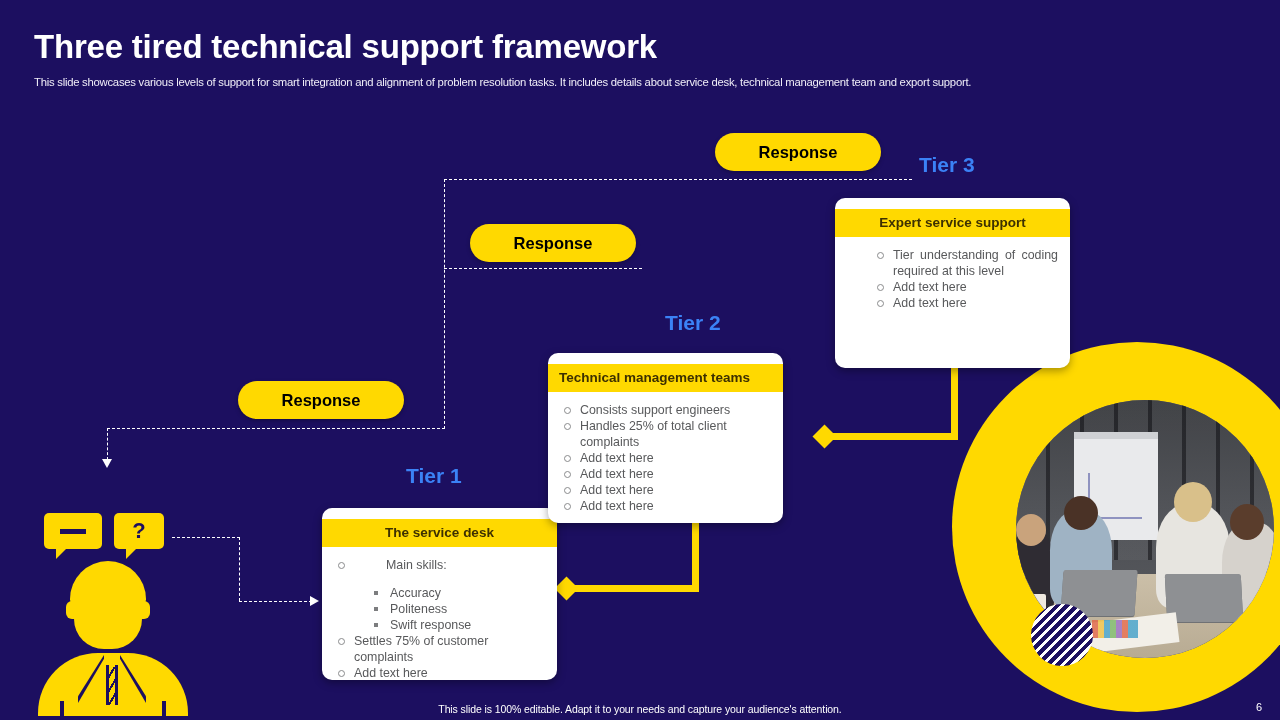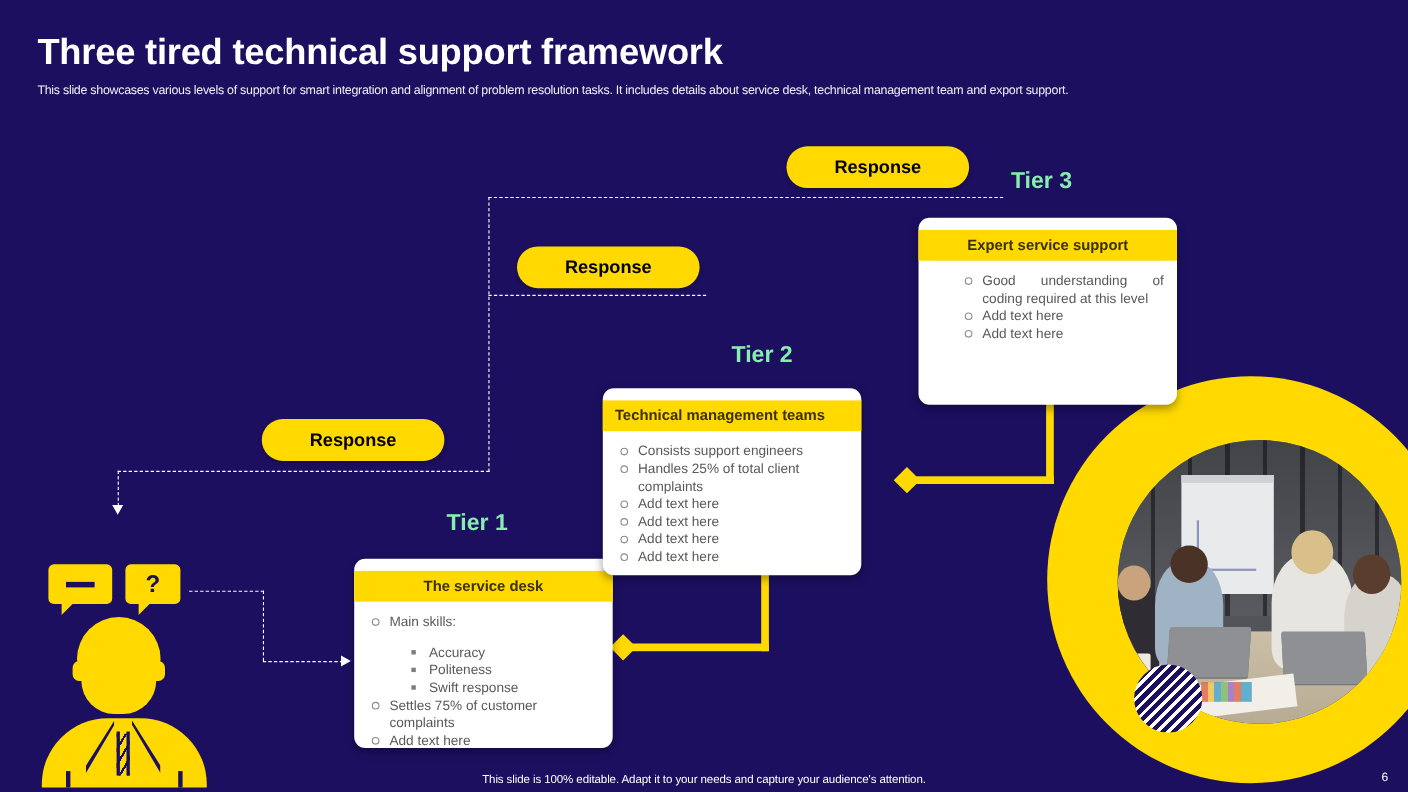--- a/index.html
+++ b/index.html
@@ -136,21 +136,21 @@
     border-radius: 22px;
     color: #000000;
     font-weight: bold;
     display: flex; align-items: center; justify-content: center;
     box-shadow: 0 2px 4px rgba(0,0,0,0.25);
   }
 
   
   .tier-label {
     position: absolute;
-    color: #86efac; font-weight: bold; font-size: 21px;
+    color: #3b82f6; font-weight: bold; font-size: 21px;
   }
 
   
   .card {
     position: absolute;
     background: #ffffff;
     border-radius: 10px;
     box-shadow: 0 3px 8px rgba(0,0,0,0.35);
     overflow: visible;
     padding-top: 11px;
@@ -172,21 +172,21 @@
   }
   ul.bul { list-style: none; }
   ul.bul > li {
     position: relative;
     padding-left: 20px;
     font-size: 12.4px;
     color: #58595b;
     line-height: 16px;
     margin-bottom: 0px;
   }
-  ul.bul > li > .btxt { display: block; }
+  ul.bul > li > .btxt { display: block; margin-left: 32px; }
   ul.bul > li:before {
     content: "";
     position: absolute; left: 4px; top: 5px;
     width: 5px; height: 5px; border-radius: 50%;
     border: 1px solid #8a8b8d;
   }
   ul.sub { list-style: none; margin-left: 18px; margin-top: 12px; }
   ul.sub > li {
     position: relative; padding-left: 18px;
     font-size: 12.4px; color: #58595b; line-height: 16px;
@@ -362,21 +362,21 @@
         <li>Add text here</li>
       </ul>
     </div>
   </div>
 
   <div class="card" style="left:835px; top:198px; width:235px; height:170px;">
     <div class="card-under"></div>
     <div class="card-head">Expert service support</div>
     <div class="card-body" style="padding-left:38px;">
       <ul class="bul">
-        <li class="justify-b">Good understanding of coding required at this level</li>
+        <li class="justify-b">Tier understanding of coding required at this level</li>
         <li>Add text here</li>
         <li>Add text here</li>
       </ul>
     </div>
   </div>
 
   <div class="person-wrap">
     <div class="bubble b1">
       <span class="dashmark"></span>
     </div>

